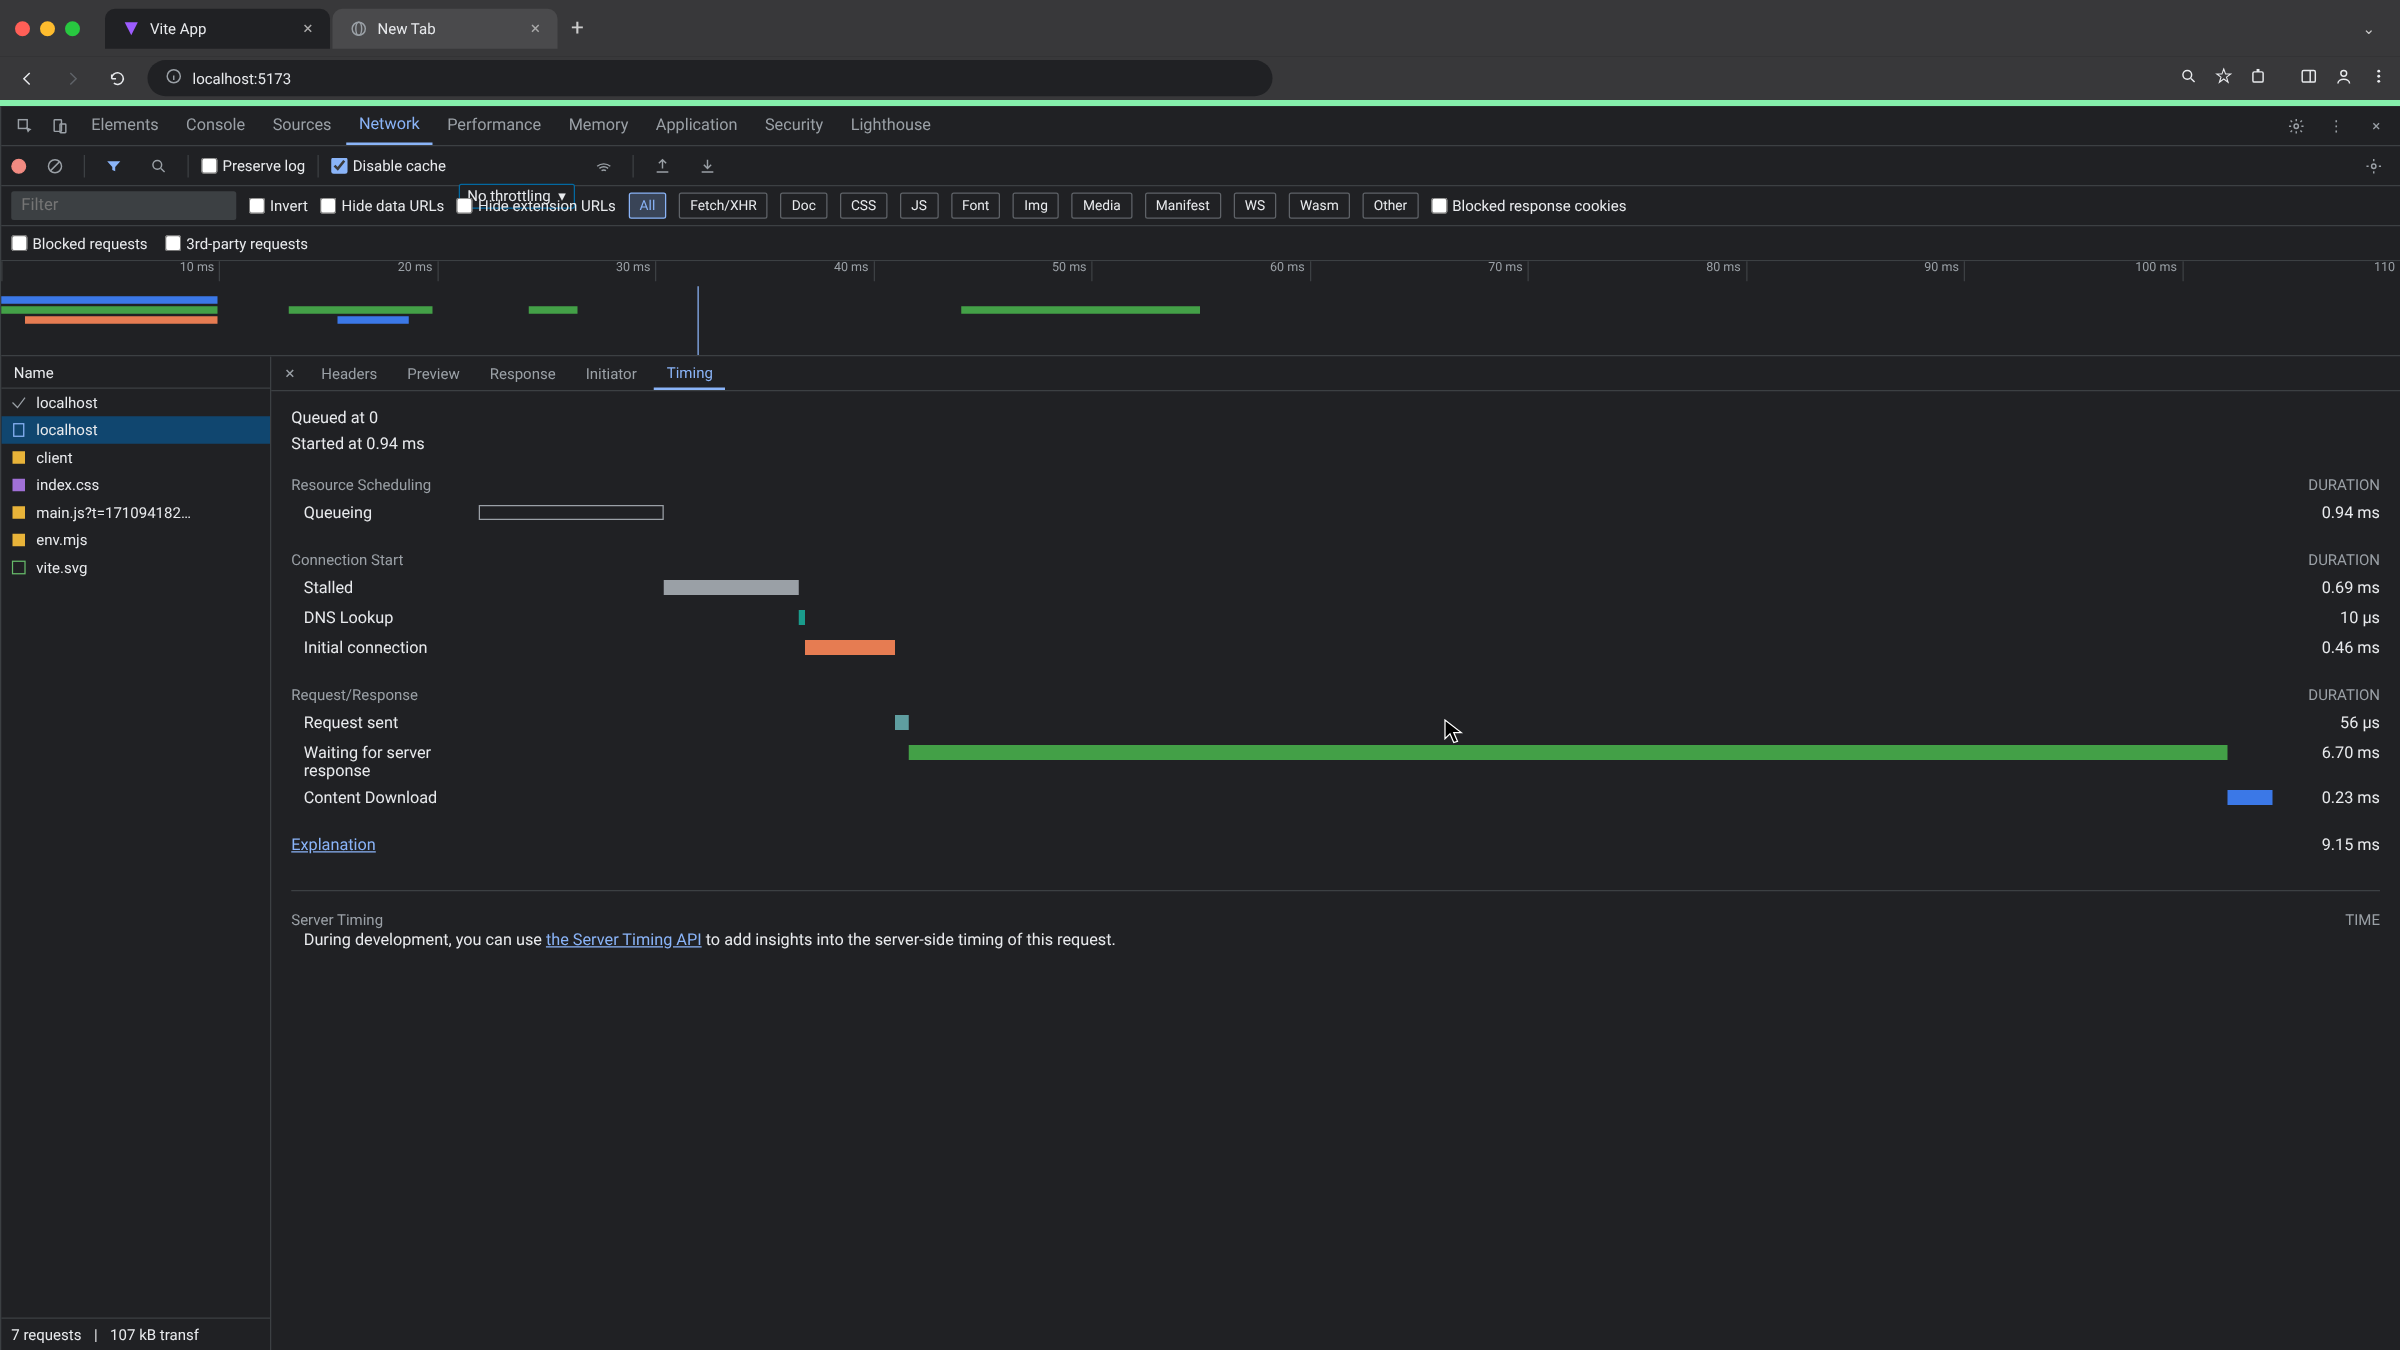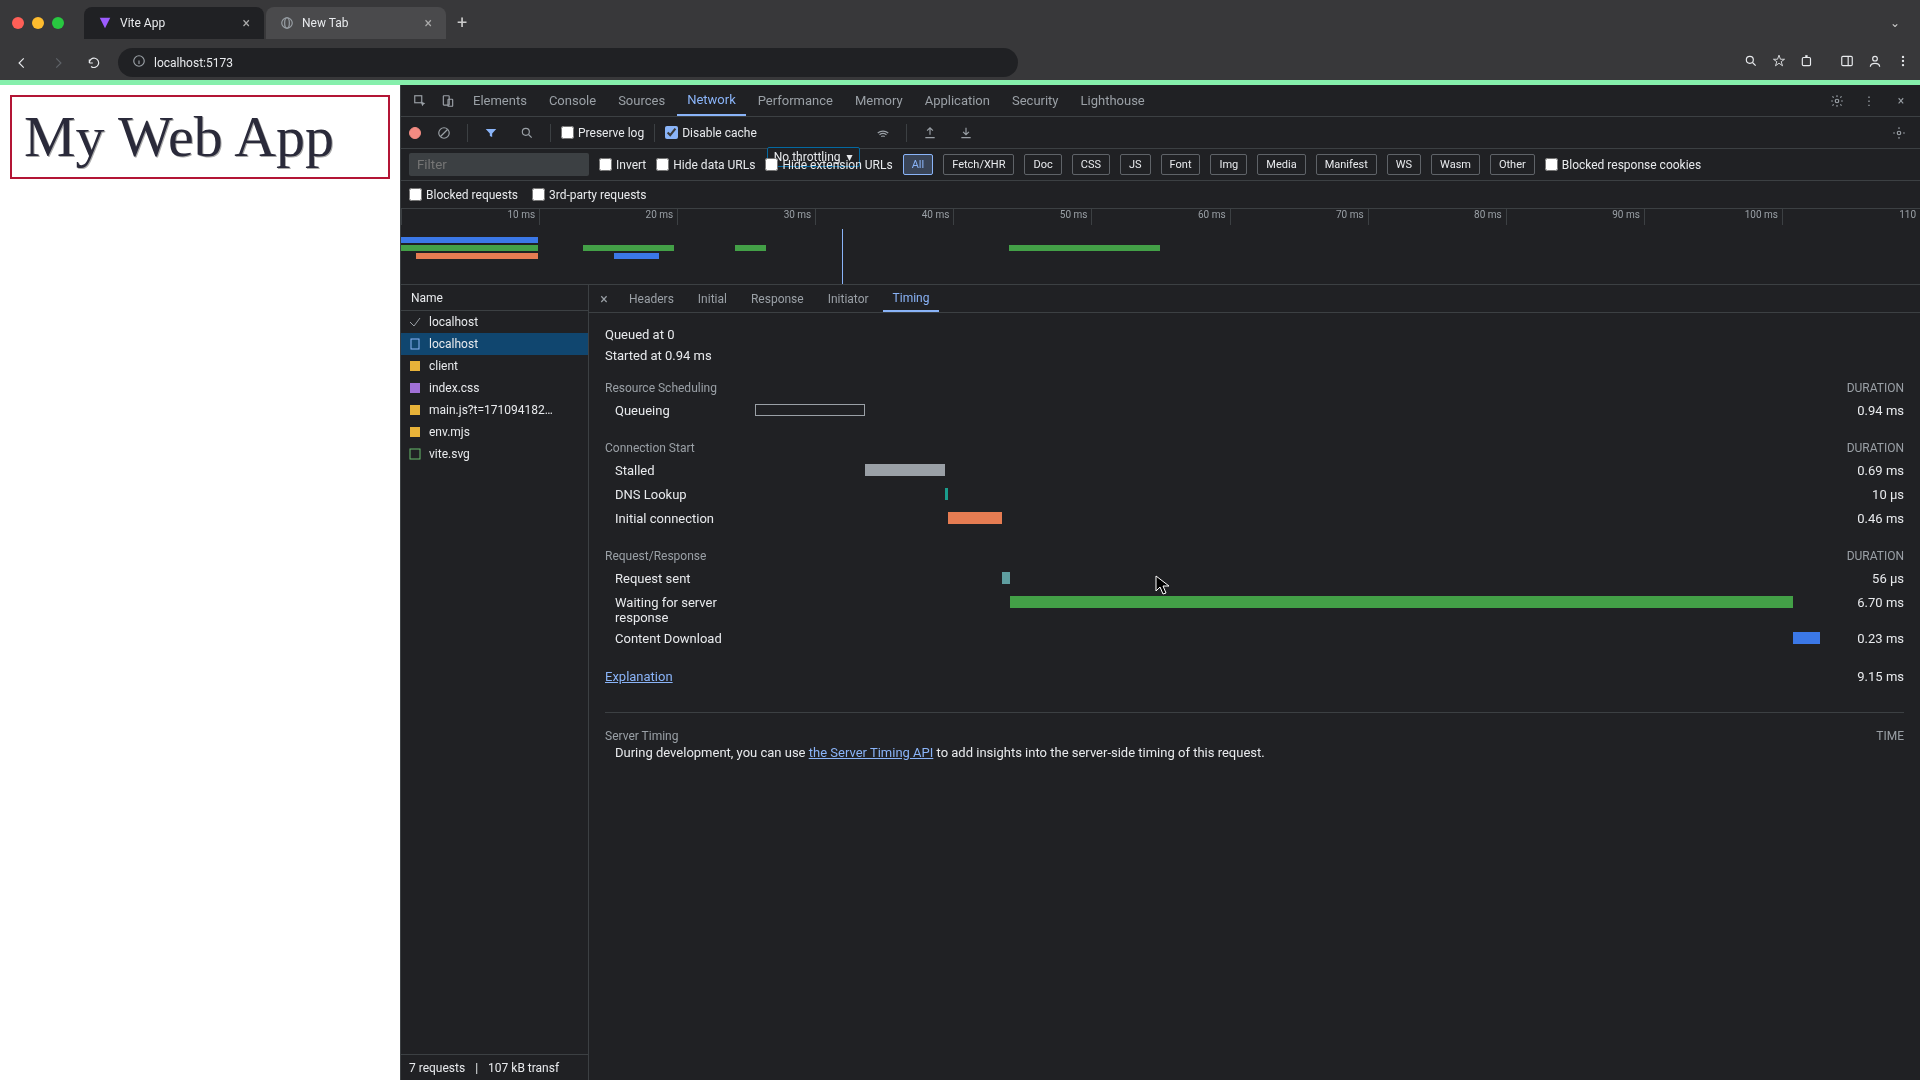--- a/index.html
+++ b/index.html
@@ -62,21 +62,21 @@
 
 .overview { height: 76px; border-bottom: 1px solid #3c4043; position: relative; background: #202124; }
 .overview-ruler { display: flex; position: absolute; top: 0; left: 0; right: 0; height: 16px; font-size: 10px; color: #9aa0a6; }
 .ruler-tick { flex: 1; border-left: 1px solid #3c4043; padding-left: 4px; position: relative; }
 .overview-bars { position: absolute; top: 20px; left: 0; right: 0; bottom: 0; }
 .ov-bar { position: absolute; height: 6px; }
 .ov-line { position: absolute; top: 0; bottom: 0; width: 1px; background: #5f6368; }
 
 
 .net-body { flex: 1; display: flex; overflow: hidden; }
-.req-list { width: 188px; border-right: 1px solid #3c4043; display: flex; flex-direction: column; justify-content: space-between; }
+.req-list { width: 216px; border-right: 1px solid #3c4043; display: flex; flex-direction: column; justify-content: space-between; }
 .req-list-header { height: 26px; display: flex; align-items: center; padding: 0 10px; border-bottom: 1px solid #3c4043; color: #e8eaed; font-size: 12px; }
 .req-items { flex: 1; overflow: auto; }
 .req-item { height: 22px; display: flex; align-items: center; padding: 0 8px; gap: 8px; font-size: 12px; color: #e8eaed; }
 .req-item.selected { background: #10466f; }
 .req-item .req-icon { width: 12px; height: 12px; display: inline-block; }
 .req-footer { height: 26px; border-top: 1px solid #3c4043; display: flex; align-items: center; padding: 0 8px; font-size: 12px; color: #e8eaed; gap: 10px; }
 
 
 .detail { flex: 1; display: flex; flex-direction: column; }
 .detail-tabs { height: 28px; display: flex; align-items: center; border-bottom: 1px solid #3c4043; padding: 0 4px; gap: 4px; }
@@ -191,25 +191,20 @@
     <span><svg class="icon-svg" viewBox="0 0 24 24">
           <circle cx="12" cy="5" r="2" fill="#e8eaed"></circle>
           <circle cx="12" cy="12" r="2" fill="#e8eaed"></circle>
           <circle cx="12" cy="19" r="2" fill="#e8eaed"></circle>
         </svg></span>
   </div>
 </div>
 
 <div class="content-wrap">
 
-  <div class="page-viewport">
-    <div class="page-box">
-      <div class="page-title">My Web App</div>
-    </div>
-  </div>
 
   <div class="devtools">
 
     <div class="devtools-tabs">
       <div class="dt-icon-btn">
         <svg class="icon-svg" viewBox="0 0 24 24">
             <rect x="3" y="3" width="12" height="12" stroke="#9aa0a6" stroke-width="2" fill="none"></rect>
             <path d="M13 13l8 3-3 2-2 3z" fill="#9aa0a6"></path>
           </svg>
       </div>
@@ -439,21 +434,21 @@
           <span>7 requests</span>
           <span>|</span>
           <span>107 kB transf</span>
         </div>
       </div>
 
       <div class="detail">
         <div class="detail-tabs">
           <div class="detail-close">×</div>
           <div class="detail-tab">Headers</div>
-          <div class="detail-tab">Initial</div>
+          <div class="detail-tab">Preview</div>
           <div class="detail-tab">Response</div>
           <div class="detail-tab">Initiator</div>
           <div class="detail-tab active">Timing</div>
         </div>
         <div class="detail-body">
           <div class="timing-header-info">
             <div>Queued at 0</div>
             <div>Started at 0.94 ms</div>
           </div>
 

